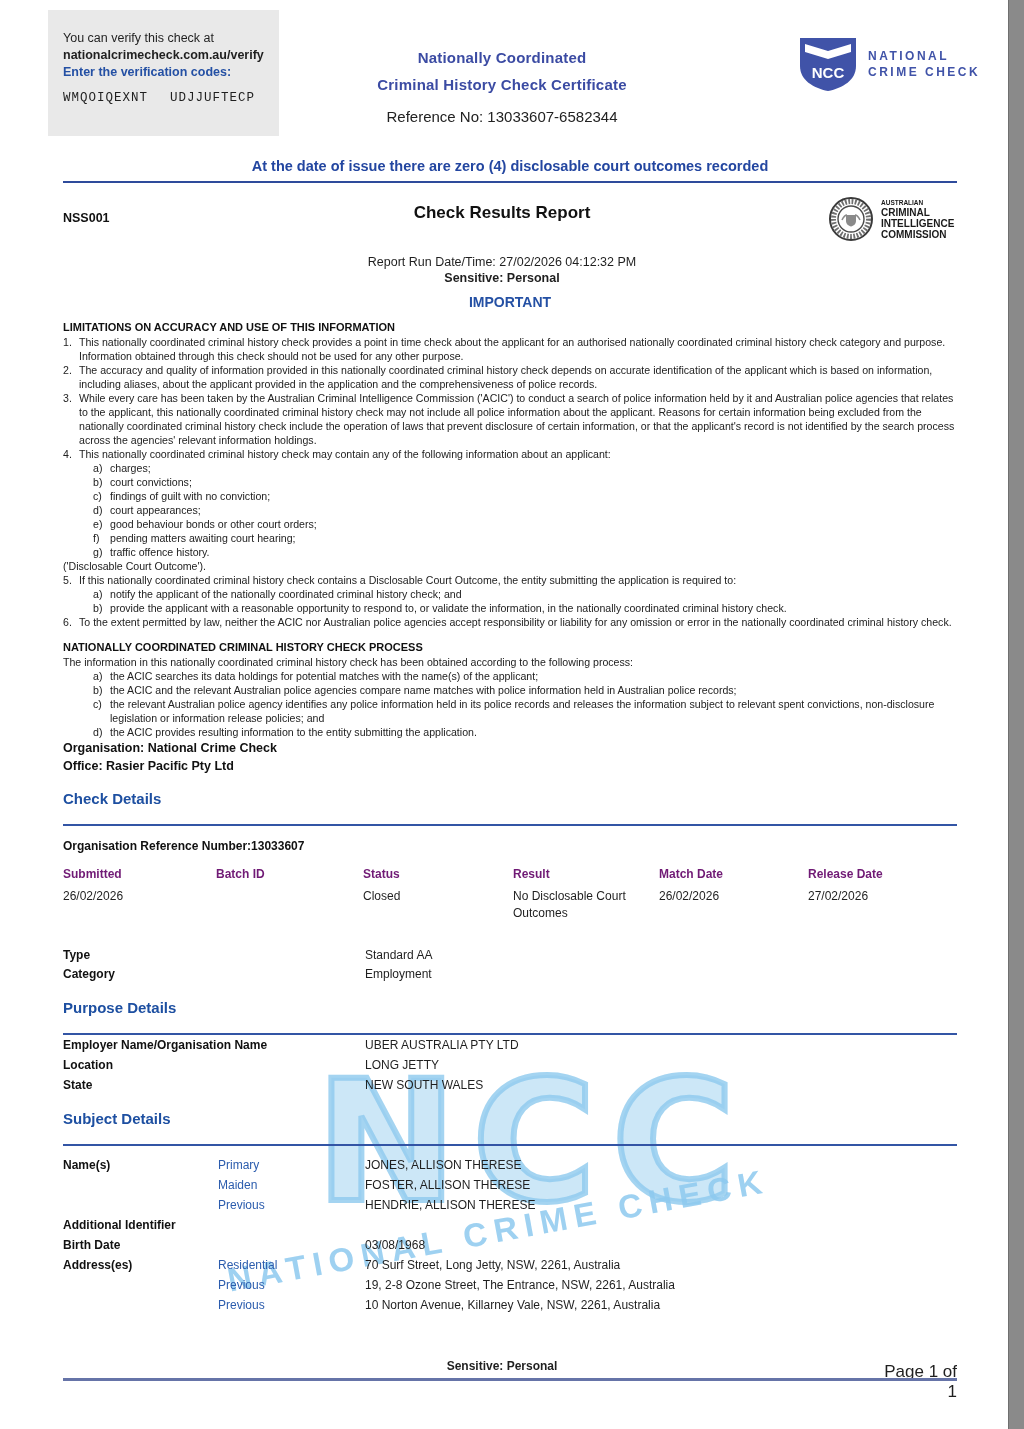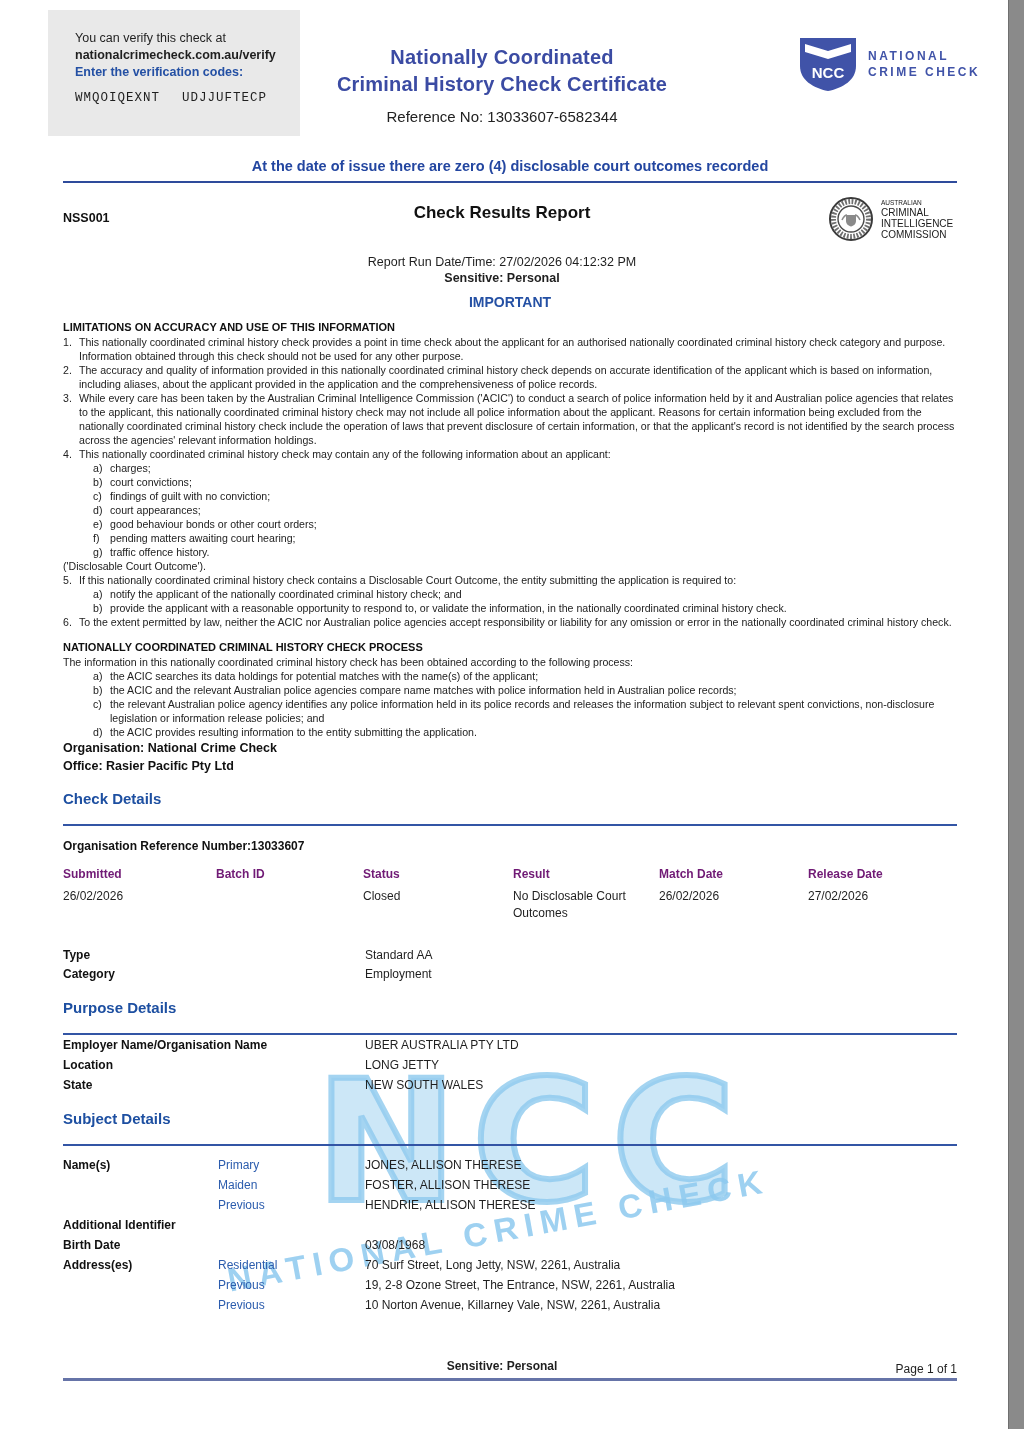--- a/index.html
+++ b/index.html
@@ -1,43 +1,43 @@
 <!DOCTYPE html>
 <html><head>
 <meta charset="utf-8">
 <style>
   html,body{margin:0;padding:0;}
   body{width:1024px;height:1429px;background:#ffffff;font-family:"Liberation Sans",sans-serif;color:#1f1f1f;overflow:hidden;}
   .page{position:relative;width:1008px;height:1429px;background:#fff;}
   .scroll-strip{position:absolute;left:1008px;top:0;width:16px;height:1429px;background:#8a8a8a;border-left:1px solid #6f6f6f;box-sizing:border-box;}
 
   
-  .verify-box{position:absolute;left:48px;top:10px;width:252px;height:126px;background:#e9e9e9;box-sizing:border-box;padding:20px 10px 0 27px;font-size:12.5px;line-height:17px;}
+  .verify-box{position:absolute;left:48px;top:10px;width:231px;height:126px;background:#e9e9e9;box-sizing:border-box;padding:20px 10px 0 15px;font-size:12.5px;line-height:17px;}
   .verify-box .vb-url{font-weight:bold;}
   .verify-box .vb-codes-label{font-weight:bold;color:#2450a4;margin-bottom:9px;}
   .verify-box .vb-codes{font-family:"Liberation Mono",monospace;font-size:12.5px;letter-spacing:1px;}
   .verify-box .vb-codes span:first-child{margin-right:22px;}
 
   
   .header-title{position:absolute;left:272px;top:44px;width:460px;text-align:center;}
-  .header-title .t{font-size:20px;font-weight:bold;color:#3b4ba3;line-height:27px;letter-spacing:0.2px;}
+  .header-title .t{font-size:15px;font-weight:bold;color:#3b4ba3;line-height:27px;letter-spacing:0.2px;}
   .header-title .ref{margin-top:10px;font-size:15px;color:#222;}
 
   
   .ncc-logo{position:absolute;left:798px;top:36px;display:flex;align-items:center;gap:10px;}
   .ncc-wordmark{color:#4053a8;font-size:12px;font-weight:bold;letter-spacing:2.5px;line-height:16px;white-space:nowrap;}
 
   
   .banner{position:absolute;left:63px;top:158px;width:894px;text-align:center;font-weight:bold;font-size:14.5px;color:#2346a0;}
   .banner-line{position:absolute;left:63px;top:181px;width:894px;border-top:2.5px solid #2e4b9b;}
 
   .form-code{position:absolute;left:63px;top:211px;font-size:12.5px;font-weight:bold;color:#111;}
   .report-title{position:absolute;left:272px;top:203px;width:460px;text-align:center;font-size:17px;font-weight:bold;color:#111;}
   .acic{position:absolute;left:828px;top:196px;display:flex;align-items:center;gap:7px;}
-  .acic-text{font-size:10px;font-weight:normal;line-height:11px;color:#1a1a1a;}
+  .acic-text{font-size:10px;font-weight:bold;line-height:11px;color:#1a1a1a;}
   .acic-text .small{font-size:6.5px;line-height:8px;}
 
   .run-line{position:absolute;left:222px;top:255px;width:560px;text-align:center;font-size:12.5px;}
   .run-line .lbl{font-weight:normal;}
   .sens-line{position:absolute;left:222px;top:271px;width:560px;text-align:center;font-size:12.5px;font-weight:bold;}
   .important-head{position:absolute;left:63px;top:294px;width:894px;text-align:center;color:#2450a4;font-weight:bold;font-size:14px;}
 
   
   .content{position:absolute;left:63px;top:320px;width:894px;z-index:1;}
   .legal{font-size:10.6px;line-height:14px;color:#222;}
@@ -68,21 +68,21 @@
   .subj{display:grid;grid-template-columns:155px 147px 1fr;font-size:12px;line-height:20px;}
   .subj .lbl{font-weight:bold;color:#111;}
   .blue{color:#2b5cad;}
 
   
   .wm-big{position:absolute;left:316px;top:1058px;z-index:0;font-family:"DejaVu Sans",sans-serif;font-size:168px;font-weight:bold;letter-spacing:16px;line-height:1;color:rgba(141,201,238,0.45);-webkit-text-stroke:6px rgba(141,201,238,0.8);pointer-events:none;}
   .wm-small{position:absolute;left:228px;top:1262px;z-index:0;font-size:33px;font-weight:bold;letter-spacing:7px;color:rgba(141,201,238,0.85);transform:rotate(-10.5deg);transform-origin:left center;white-space:nowrap;pointer-events:none;}
 
   
   .footer-sens{position:absolute;left:272px;top:1359px;width:460px;text-align:center;font-size:12px;font-weight:bold;z-index:1;}
-  .footer-page{position:absolute;left:880px;top:1362px;width:77px;text-align:right;font-size:12px;z-index:1;}
+  .footer-page{position:absolute;left:880px;top:1362px;width:77px;text-align:right;font-size:17px;z-index:1;}
   .footer-line{position:absolute;left:63px;top:1378px;width:894px;border-top:3px solid #6674a8;z-index:1;}
 </style>
 </head>
 <body>
 
 <div class="page">
 
   <div class="wm-big">NCC</div>
   <div class="wm-small">NATIONAL CRIME CHECK</div>
 

